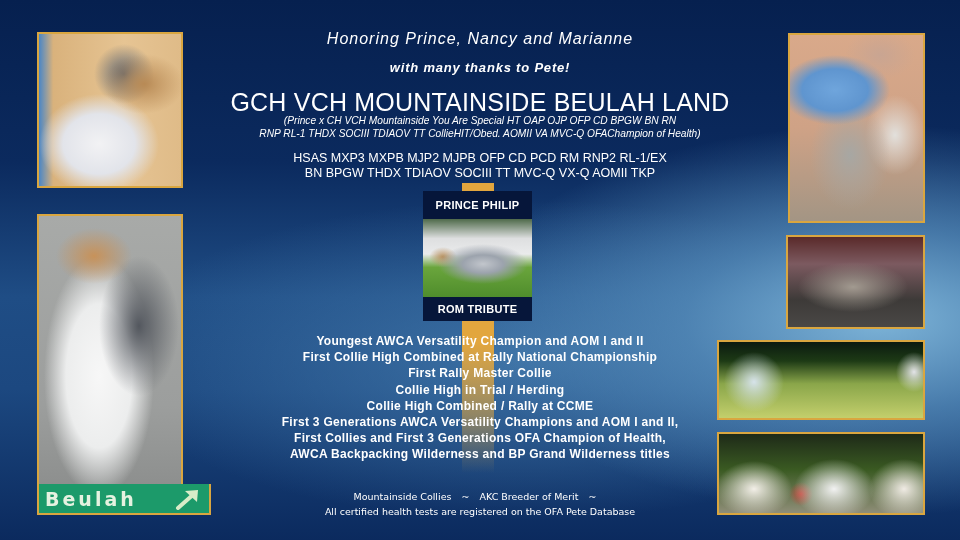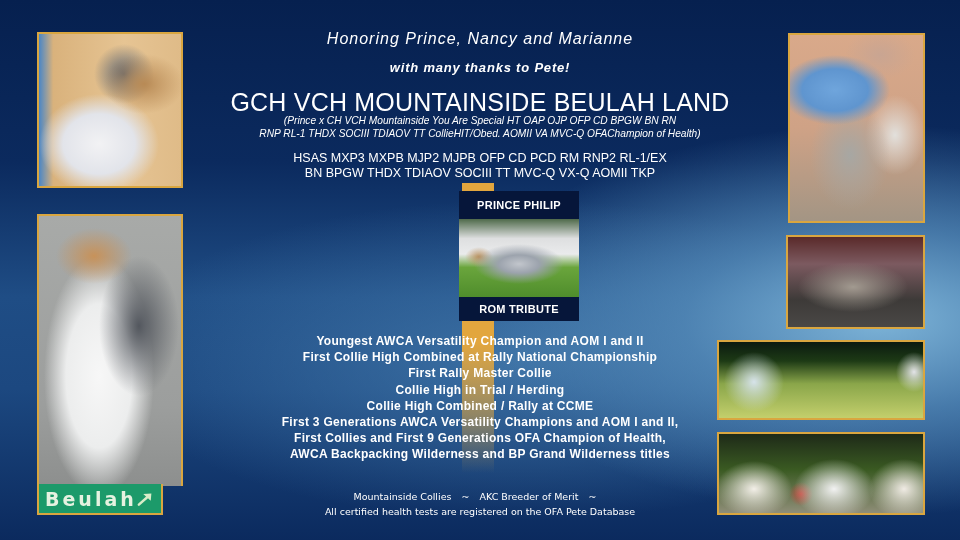--- a/index.html
+++ b/index.html
@@ -58,21 +58,21 @@
     background:
       radial-gradient(ellipse 38px 28px at 35px 55px, #f3efe8 0%, rgba(243,239,232,0) 100%),
       radial-gradient(ellipse 40px 30px at 115px 55px, #f2f2f2 0%, rgba(242,242,242,0) 100%),
       radial-gradient(ellipse 35px 30px at 185px 55px, #f0ebe4 0%, rgba(240,235,228,0) 100%),
       radial-gradient(ellipse 12px 12px at 82px 60px, #c24a3e 0%, rgba(194,74,62,0) 100%),
       linear-gradient(180deg, #1e2a18 0%, #3a5a22 45%, #8f8e78 100%);
   }
 
   .beulah-sign {
     position:absolute;
-    left:37px; top:484px; width:126px; height:31px;
+    left:37px; top:484px; width:174px; height:31px;
     background:#1c9a6a;
     border:2px solid #d9a640;
     border-top:none;
     display:flex; align-items:center; justify-content:space-between;
     padding:0 8px 0 6px;
   }
   .beulah-sign .txt {
     font-family:"DejaVu Sans", sans-serif;
     font-weight:bold;
     font-size:19px;
@@ -88,23 +88,22 @@
   .t-thanks { top:60px; font-size:13px; font-style:italic; font-weight:bold; letter-spacing:0.8px; }
   .t-name { top:88px; font-size:25px; letter-spacing:0.2px; }
   .t-pedigree { top:114px; font-size:10.2px; font-style:italic; line-height:13px; }
   .t-titles { top:151px; font-size:12.5px; line-height:15px; }
 
   .gold-bar {
     position:absolute; left:462px; top:183px; width:32px; height:290px;
     background:linear-gradient(180deg, #e2a63e 0%, #e2a63e 55%, rgba(226,166,62,0.55) 80%, rgba(226,166,62,0) 100%);
   }
   .tribute {
-    position:absolute; left:423px; top:191px; width:120px; height:130px;
+    position:absolute; left:423px; top:191px; width:109px; height:130px;
     background:#06163a;
-    margin-left:36px;
   }
   .tribute .hdr {
     height:28px; display:flex; align-items:center; justify-content:center;
     font-size:11px; font-weight:bold; letter-spacing:0.3px;
   }
   .tribute .img {
     height:78px;
     background:
       radial-gradient(ellipse 45px 20px at 60px 45px, #c2c6cc 0%, #9ca3ad 45%, rgba(156,163,173,0) 100%),
       radial-gradient(ellipse 14px 10px at 20px 38px, #b99160 0%, rgba(185,145,96,0) 100%),
@@ -176,21 +175,21 @@
   <div class="ftr">ROM TRIBUTE</div>
 </div>
 
 <div class="accomplish">
   <div>Youngest AWCA Versatility Champion and AOM I and II</div>
   <div>First Collie High Combined at Rally National Championship</div>
   <div>First Rally Master Collie</div>
   <div>Collie High in Trial / Herding</div>
   <div>Collie High Combined / Rally at CCME</div>
   <div>First 3 Generations AWCA Versatility Champions and AOM I and II,</div>
-  <div>First Collies and First 9 Generations OFA Champion of Health,</div>
+  <div>First Collies and First 3 Generations OFA Champion of Health,</div>
   <div>AWCA Backpacking Wilderness and BP Grand Wilderness titles</div>
 </div>
 
 <div class="footer">
   <div>
     <span>Mountainside Collies</span><span class="sep">~</span><span>AKC Breeder of Merit</span><span class="sep">~</span>
   </div>
   <div>All certified health tests are registered on the OFA Pete Database</div>
 </div>
 

